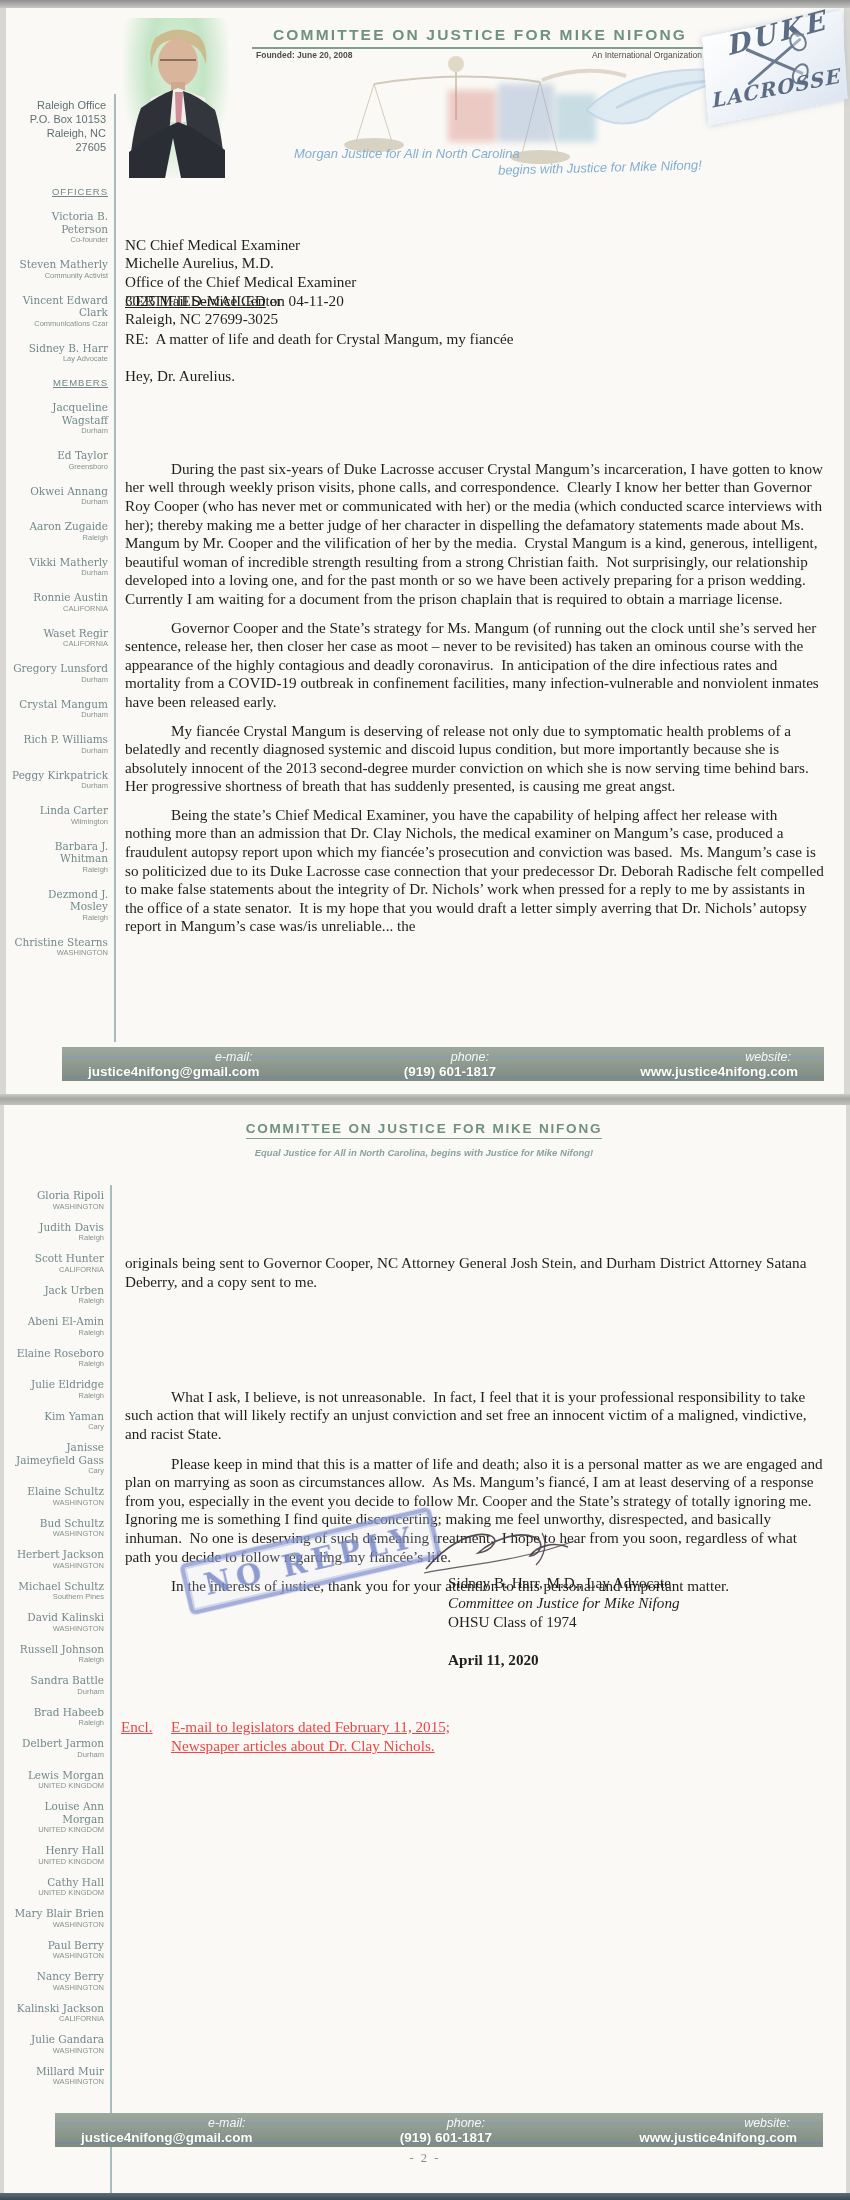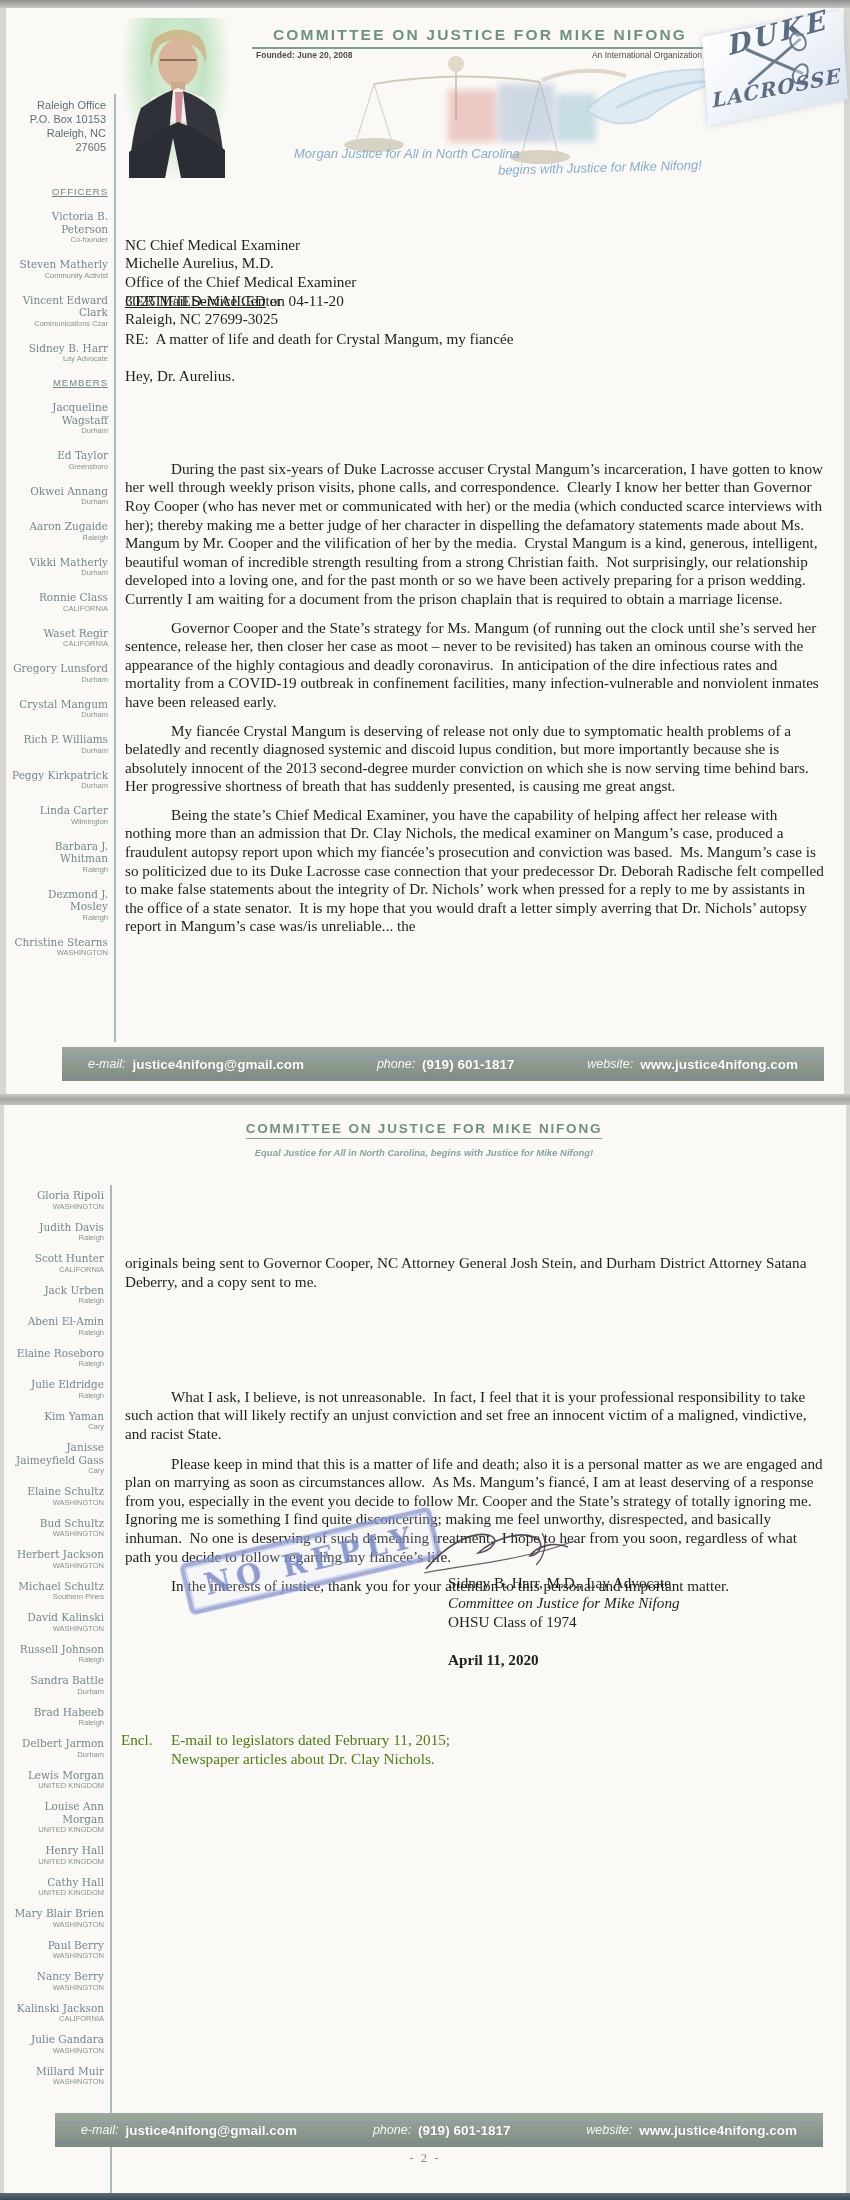--- a/index.html
+++ b/index.html
@@ -85,21 +85,21 @@
   .paras2 p.cont{text-indent:0;}
 
   
   .footerbar{position:absolute;height:34px;display:flex;align-items:center;
     justify-content:space-between;padding:0 26px;box-sizing:border-box;
     background-color:#8d9b8e;
     background-image:linear-gradient(180deg,rgba(255,255,255,.14),rgba(0,0,0,.10)),
       repeating-linear-gradient(180deg,transparent 0 9px,rgba(110,140,215,.30) 9px 11px,transparent 11px 20px);}
   .footerbar.f1{left:56px;top:1039px;width:762px;}
   .footerbar.f2{left:51px;top:1008px;width:768px;}
-  .fgroup{display:flex;align-items:flex-start;white-space:nowrap;}
+  .fgroup{display:flex;align-items:flex-end;white-space:nowrap;flex-direction:column;}
   .flabel{font-family:"Liberation Sans",sans-serif;font-style:italic;font-size:12.5px;
     color:rgba(255,255,255,.92);margin-right:7px;}
   .fvalue{font-family:"Liberation Sans",sans-serif;font-weight:bold;font-size:13.5px;
     color:#ffffff;text-shadow:0 0 1px rgba(0,0,0,.25);}
 
   
   .title2wrap{position:absolute;left:100px;top:14px;width:640px;text-align:center;}
   .title2{display:inline-block;font-family:"Liberation Sans",sans-serif;font-weight:bold;
     font-size:13.5px;letter-spacing:1.8px;color:#6f9180;padding-bottom:2px;
     border-bottom:1.5px solid #7fa090;white-space:nowrap;}
@@ -109,22 +109,22 @@
   
   .stamp{position:absolute;left:178px;top:430px;transform:rotate(-13deg);
     border:4px solid rgba(130,146,206,.72);border-radius:6px;padding:5px 16px;
     box-shadow:inset 0 0 0 2px rgba(130,146,206,.30), 0 0 0 1px rgba(130,146,206,.25);
     color:rgba(118,136,198,.82);font-family:"DejaVu Serif",serif;font-weight:bold;
     font-size:29px;letter-spacing:6px;filter:blur(.4px);background:rgba(228,233,248,.18);}
   .sigsvg{position:absolute;left:418px;top:418px;}
   .sigblock{position:absolute;left:444px;top:468px;font-size:15.2px;line-height:19.5px;color:#1f1f1f;}
   .sigblock .org{font-style:italic;}
   .dateline{position:absolute;left:444px;top:546px;font-size:15.2px;color:#1f1f1f;font-weight:bold;}
-  .encl{position:absolute;left:117px;top:625px;display:flex;font-size:15.2px;
-    line-height:19px;color:#4d7c0f;}
+  .encl{position:absolute;left:117px;top:612px;display:flex;font-size:15.2px;
+    line-height:19px;color:#ef4444;text-decoration:underline;}
   .encl .elabel{width:50px;}
   .pagenum{position:absolute;left:0;top:1046px;width:842px;text-align:center;
     font-size:12.5px;color:#8a8a8a;letter-spacing:2px;}
 </style>
 </head>
 <body>
 
 <div class="canvas">
   <div class="scan-top"></div>
 
@@ -239,21 +239,21 @@
             <div class="s-name">Aaron Zugaide</div>
             <div class="s-loc">Raleigh</div>
           </div>
 
           <div class="s-entry">
             <div class="s-name">Vikki Matherly</div>
             <div class="s-loc">Durham</div>
           </div>
 
           <div class="s-entry">
-            <div class="s-name">Ronnie Class</div>
+            <div class="s-name">Ronnie Austin</div>
             <div class="s-loc">CALIFORNIA</div>
           </div>
 
           <div class="s-entry">
             <div class="s-name">Waset Regir</div>
             <div class="s-loc">CALIFORNIA</div>
           </div>
 
           <div class="s-entry">
             <div class="s-name">Gregory Lunsford</div>

